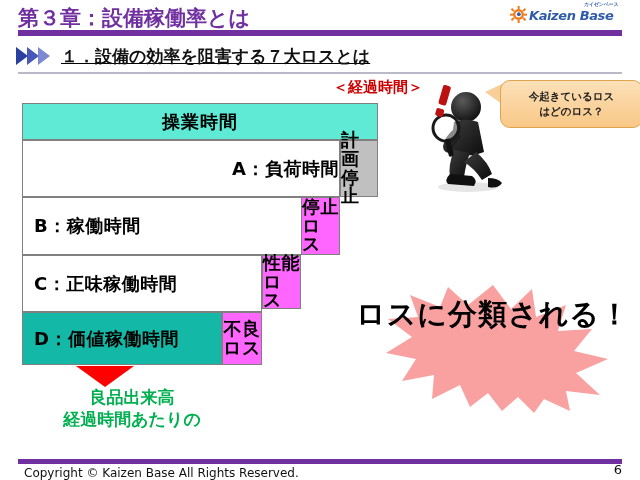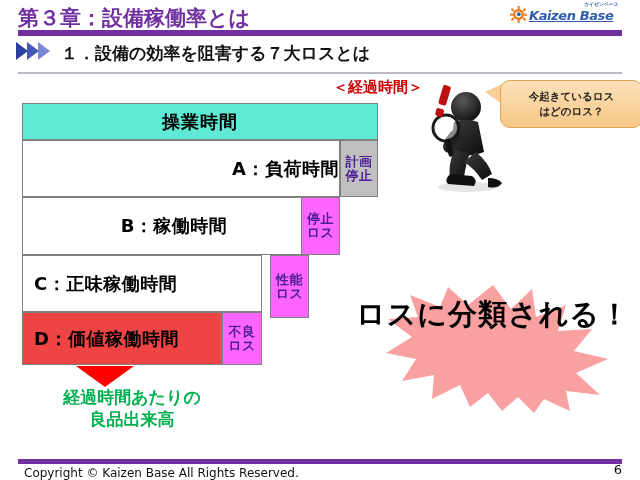--- a/index.html
+++ b/index.html
@@ -53,41 +53,41 @@
   .logo-text {
     position: absolute;
     left: 19px;
     top: 6px;
     font-size: 13px;
     font-weight: bold;
     font-style: italic;
     color: #2F5CA8;
     letter-spacing: -0.4px;
     white-space: nowrap;
-    text-decoration: underline;
   }
   .logo-sub {
     position: absolute;
     left: 74px;
     top: -1px;
     font-size: 5px;
     font-weight: bold;
     color: #2F5CA8;
     white-space: nowrap;
     letter-spacing: -0.2px;
   }
 
   
   .section-head {
     position: absolute;
     left: 16px;
     top: 42px;
     height: 28px;
     display: flex;
-    align-items: flex-start;
+    align-items: center;
+    text-decoration: underline;
   }
   .tri-group { display: flex; align-items: center; }
   .tri {
     width: 0; height: 0;
     border-top: 9px solid transparent;
     border-bottom: 9px solid transparent;
     border-left: 12px solid #2B3FA0;
     margin-right: -1px;
   }
   .tri.t2 { border-left-color: #4758B8; }
@@ -149,42 +149,42 @@
     height: 37px;
     background: #5eead4;
     justify-content: center;
   }
   .row-header .row-label {
     padding-left: 0;
     font-size: 18px;
     letter-spacing: 1px;
   }
   .row-a { top: 37px;  width: 318px; height: 57px; background:#ffffff;justify-content:flex-end; }
-  .row-b { top: 94px;  width: 293px; height: 58px; background:#ffffff;justify-content:center; }
+  .row-b { top: 94px;  width: 293px; height: 58px; background:#ffffff; }
   .row-c { top: 152px; width: 240px; height: 57px; background:#ffffff; }
-  .row-d { top: 209px; width: 200px; height: 53px; background:#ef4444; }
+  .row-d { top: 209px; width: 200px; height: 53px; background:#14b8a6; }
 
   
   .loss {
     position: absolute;
     box-sizing: border-box;
     border: 1px solid #808080;
     display: flex;
     flex-direction: column;
     align-items: center;
     justify-content: center;
-    font-size: 13px;
-    font-weight: bold;
-    color: #4c1d95;
+    font-size: 18px;
+    font-weight: bold;
+    color: #000000;
     line-height: 1.05;
     letter-spacing: 0.5px;
   }
   .loss-plan  { left: 318px; top: 37px;  width: 38px; height: 57px; background: #C0C0C0; }
   .loss-stop  { left: 279px; top: 94px;  width: 39px; height: 58px; background: #FF66FF; }
-  .loss-perf  { left: 248px; top: 152px; width: 39px; height: 63px; background: #FF66FF; }
+  .loss-perf  { left: 240px; top: 152px; width: 39px; height: 54px; background: #FF66FF; }
   .loss-def   { left: 200px; top: 209px; width: 40px; height: 53px; background: #FF66FF; }
 
   
   .down-arrow {
     position: absolute;
     left: 76px;
     top: 366px;
     width: 0; height: 0;
     border-left: 29px solid transparent;
     border-right: 29px solid transparent;
@@ -356,22 +356,22 @@
     <span>ロス</span>
   </div>
   <div class="loss loss-def">
     <span>不良</span>
     <span>ロス</span>
   </div>
 </div>
 
 <div class="down-arrow"></div>
 <div class="green-caption">
+  <div>良品出来高</div>
   <div>経過時間あたりの</div>
-  <div>良品出来高</div>
 </div>
 
 <div class="burst-wrap">
   <svg class="burst-svg" width="282" height="130" viewBox="0 0 282 130">
     <polygon fill="#F9A0A0" points="
       141,2 159,26 180,6 184,34 214,22 206,48 240,46 222,68 256,76 224,90
       248,112 214,108 218,128 192,116 182,130 166,114 150,128 136,110 118,124
       108,102 80,116 82,92 50,98 64,76 34,70 60,54 36,36 66,34 58,12 88,24
       96,4 116,22"></polygon>
   </svg>

